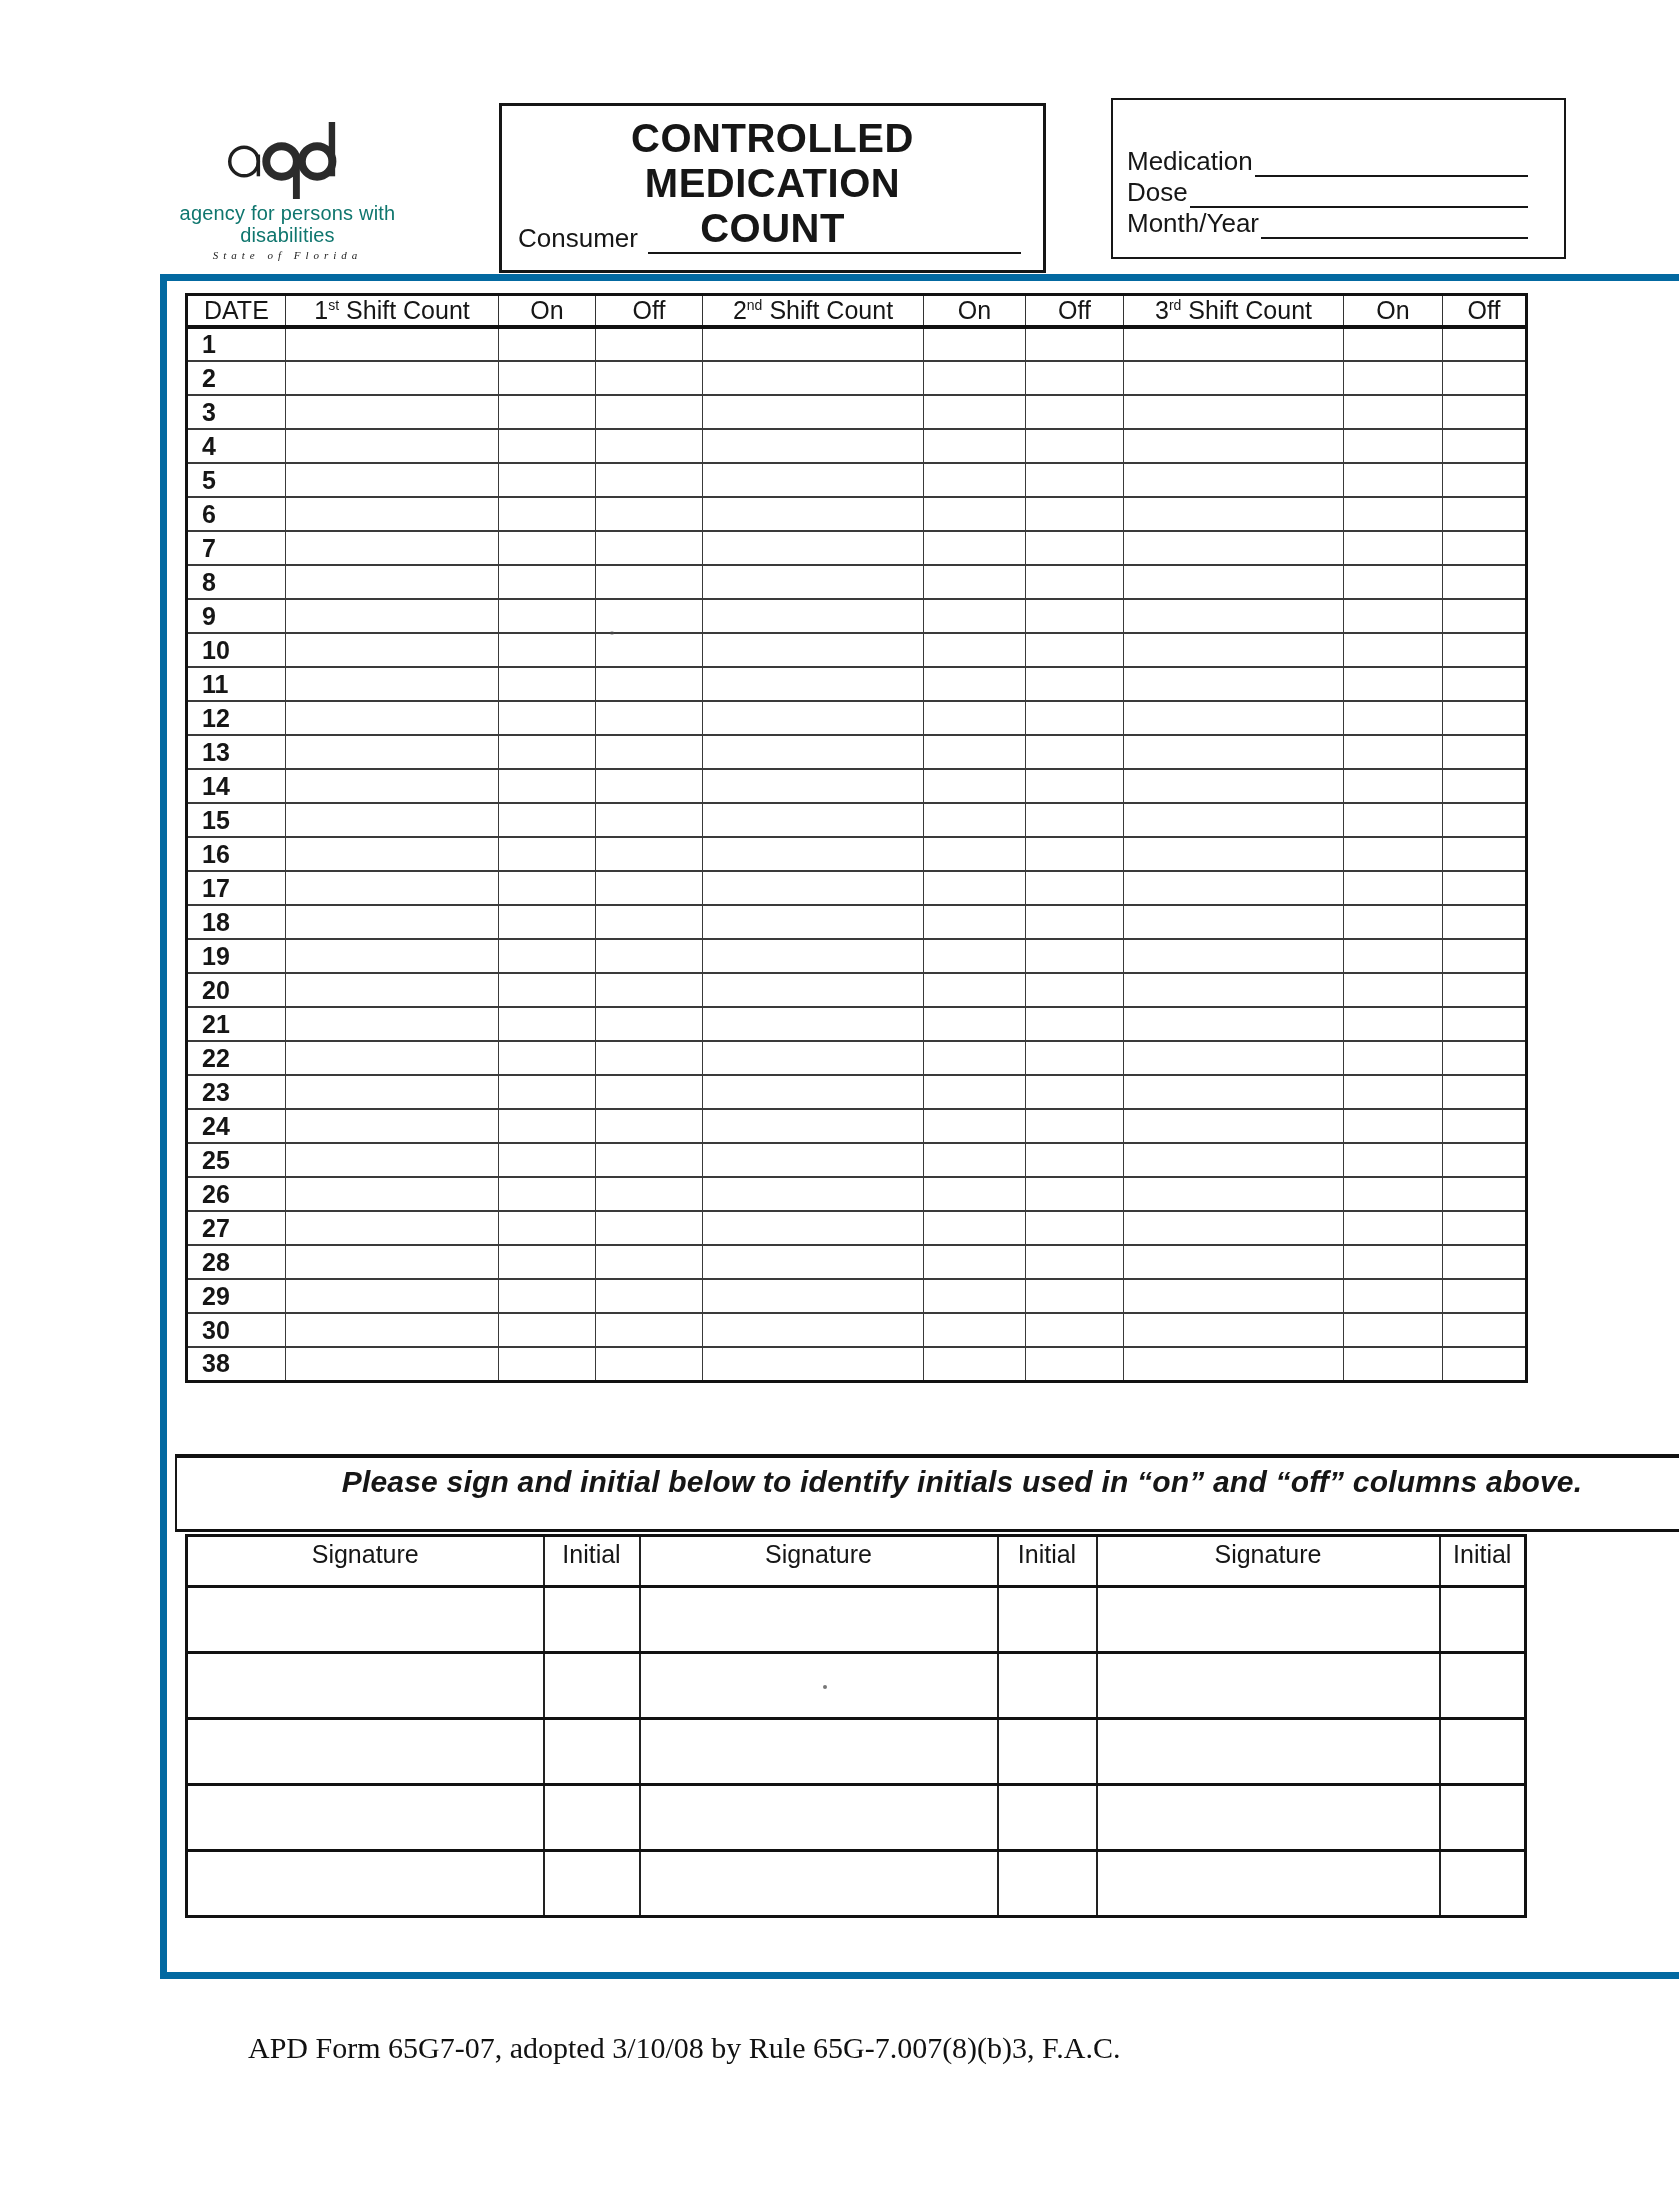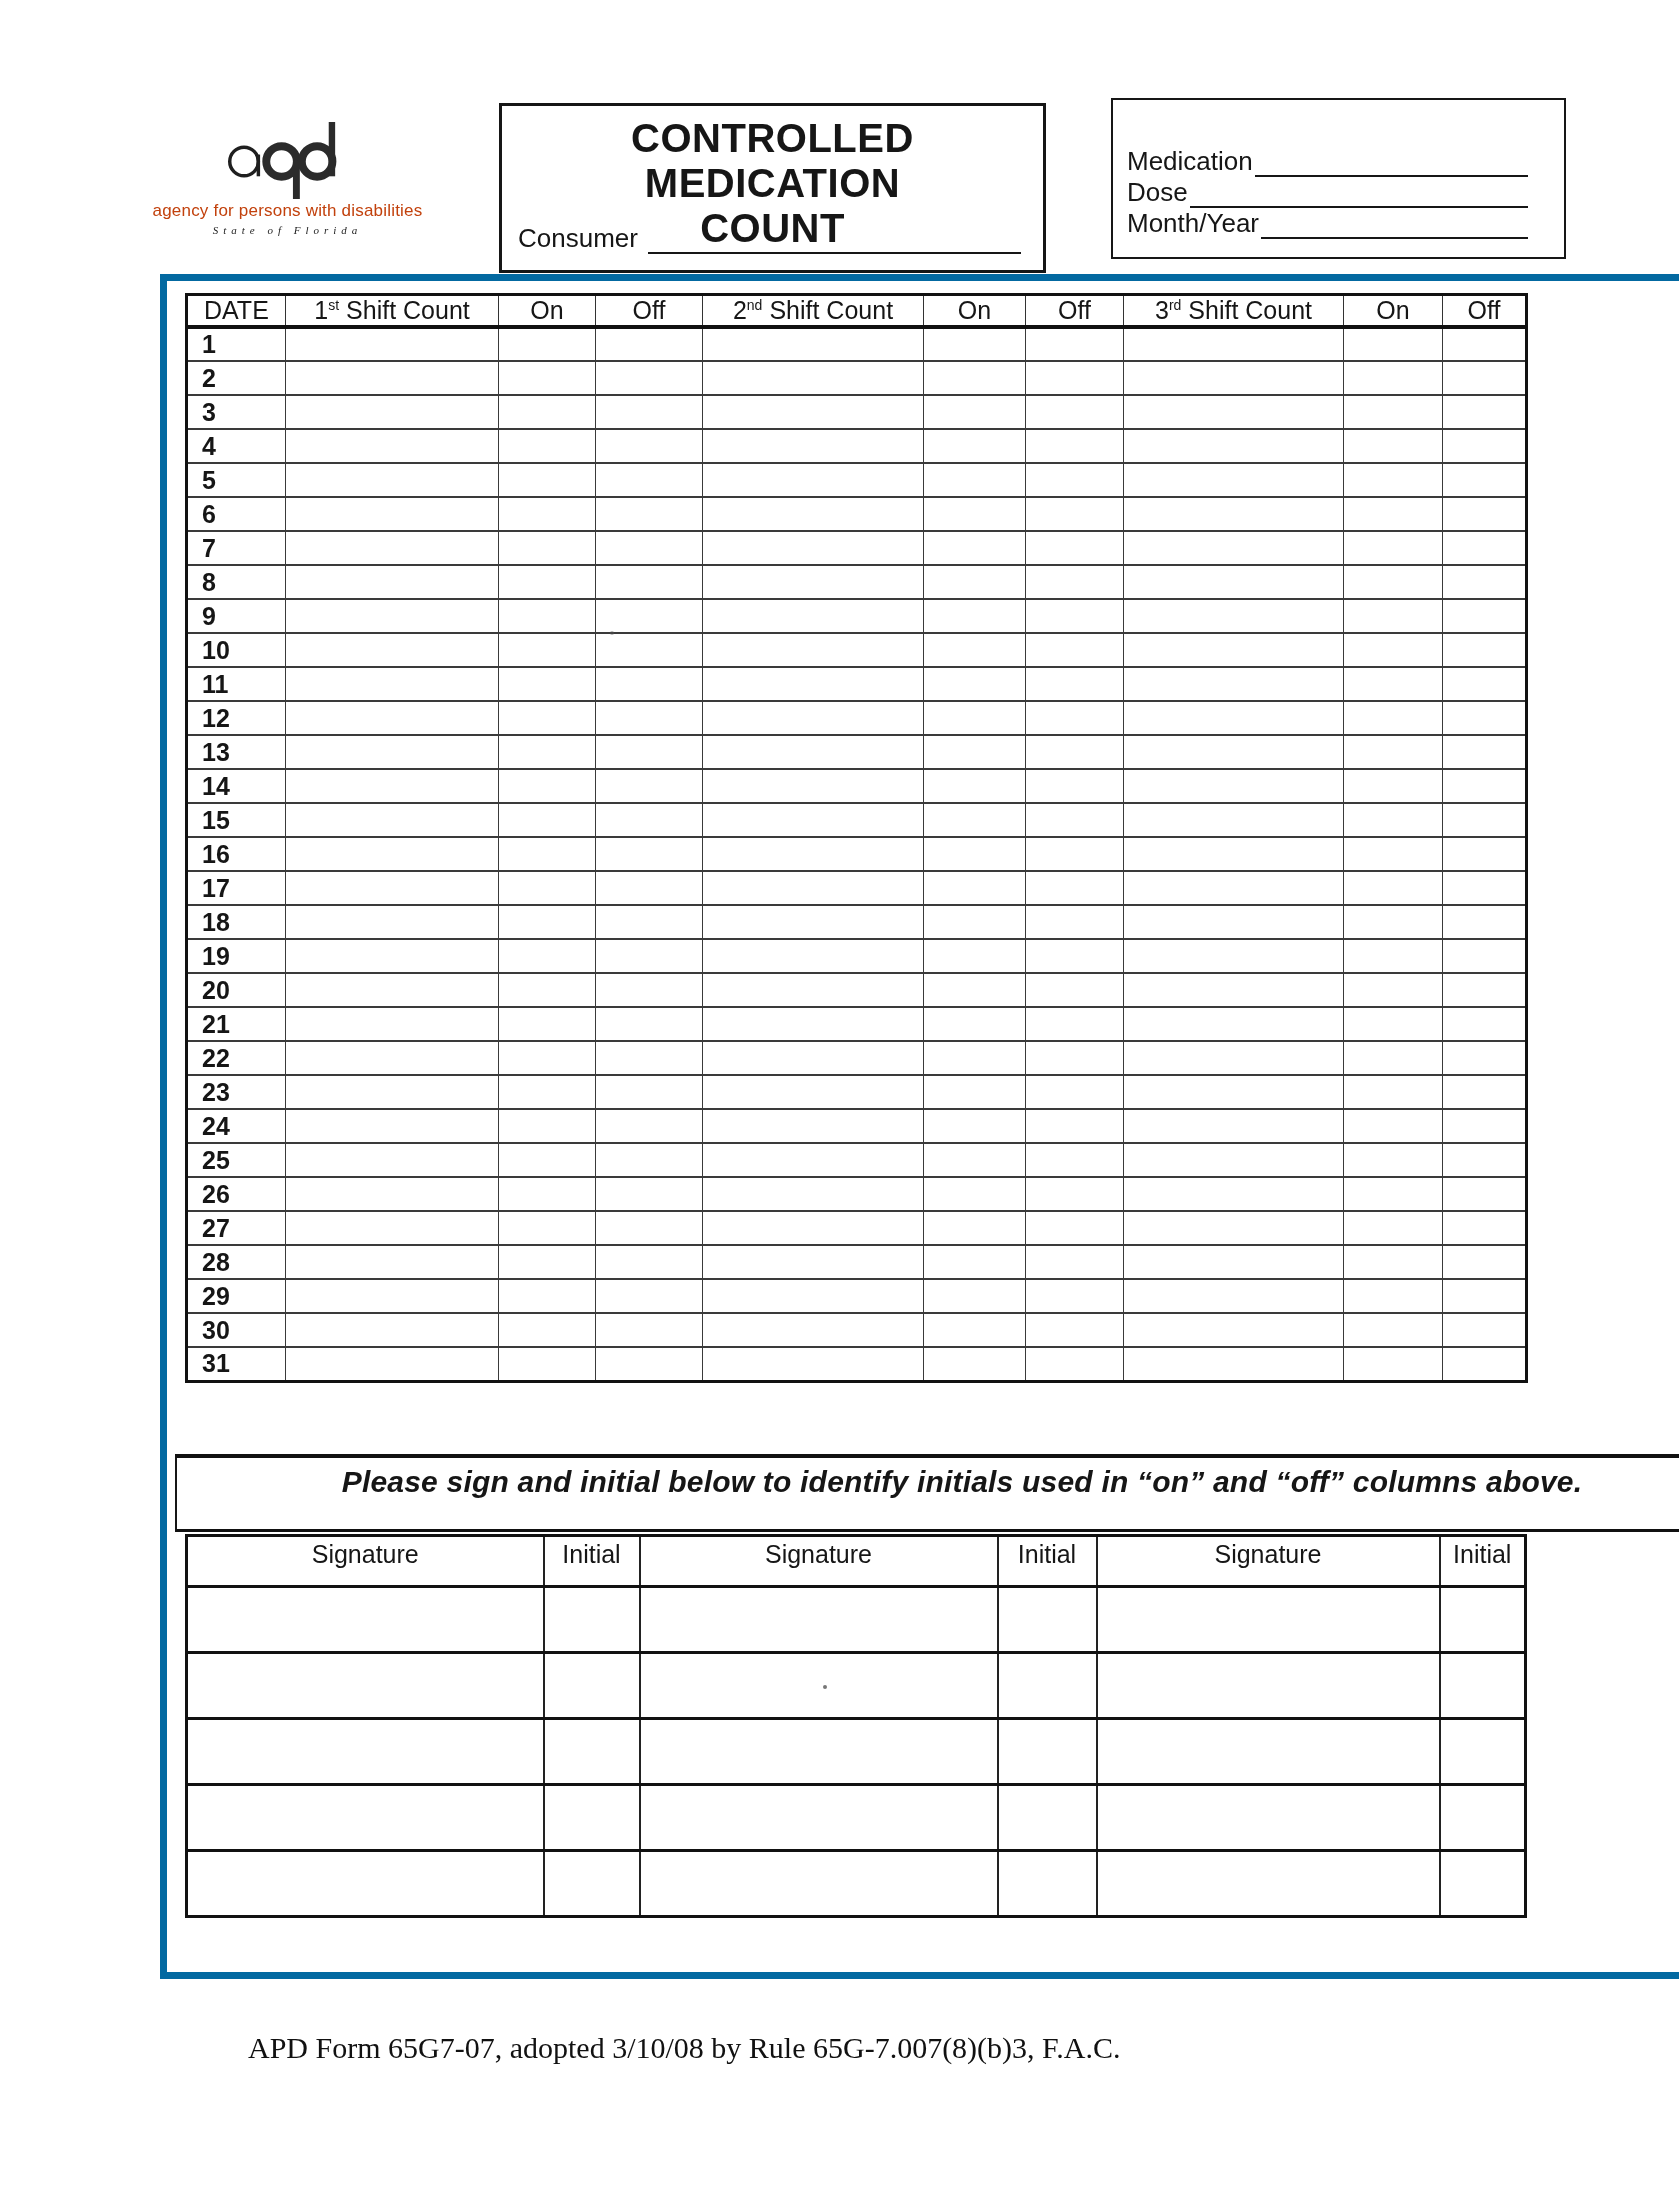--- a/index.html
+++ b/index.html
@@ -6,21 +6,21 @@
   html,body { margin:0; padding:0; background:#e8e8e8; }
   body { font-family:"Liberation Sans", sans-serif; color:#161616; }
   .page {
     position:relative; width:1679px; height:2186px; background:#ffffff;
     margin:0 auto; overflow:hidden;
   }
 
   
   .logo-block { position:absolute; left:137px; top:121px; width:301px; text-align:center; }
   .logo-mark { display:block; margin:0 auto 2px auto; }
-  .logo-org { font-size:17px; letter-spacing:0.2px; color:#c2410c; line-height:1.1; }
+  .logo-org { font-size:20px; letter-spacing:0.2px; color:#0f766e; line-height:1.1; }
   .logo-sub { font-family:"Liberation Serif", serif; font-style:italic; font-size:11px;
               letter-spacing:5px; margin-top:3px; color:#1c1c1c; }
 
   
   .title-box { position:absolute; left:499px; top:103px; width:547px; height:170px;
                border:3px solid #161616; }
   .title-line { text-align:center; font-size:40px; font-weight:bold; letter-spacing:0.5px;
                 line-height:1.12; }
   .title-wrap { margin-top:10px; }
   .consumer-row { position:absolute; left:16px; right:22px; bottom:16px;
@@ -505,21 +505,21 @@
             <td></td>
             <td></td>
             <td></td>
             <td></td>
             <td></td>
             <td></td>
             <td></td>
             <td></td>
           </tr>
           <tr>
-            <td class="date-cell">31</td>
+            <td class="date-cell">38</td>
             <td></td>
             <td></td>
             <td></td>
             <td></td>
             <td></td>
             <td></td>
             <td></td>
             <td></td>
             <td></td>
           </tr>

